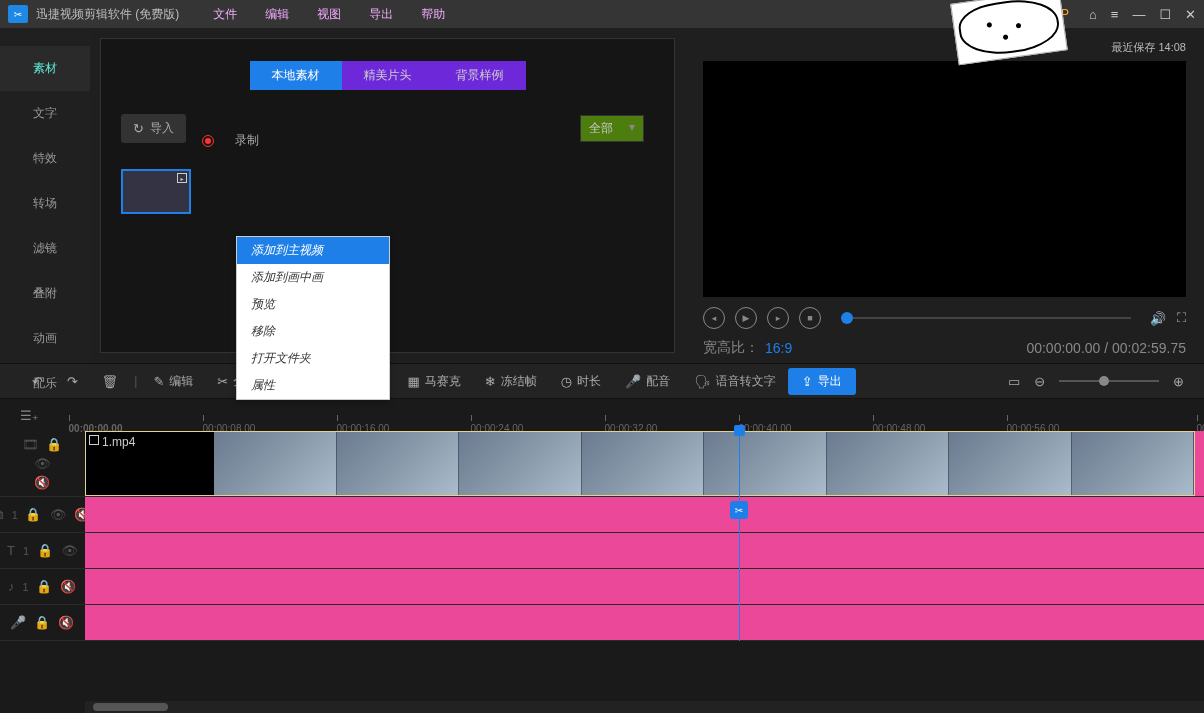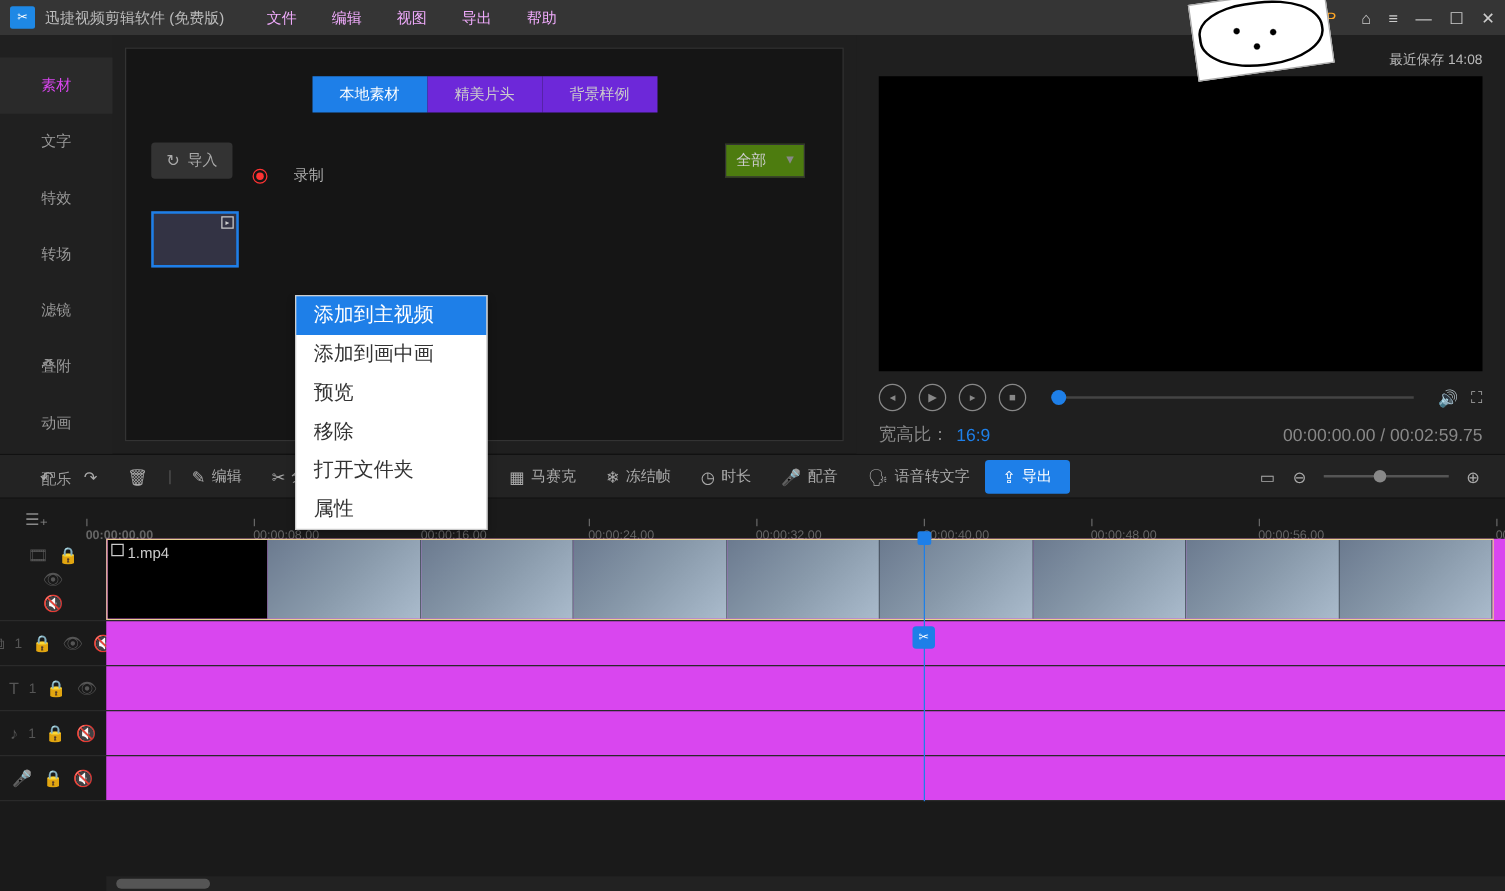--- a/index.html
+++ b/index.html
@@ -12,37 +12,37 @@
 .titlebar .menu-item { color: #f0abfc; padding: 0 14px; cursor: pointer; }
 .titlebar .spacer { flex: 1; }
 .titlebar .vip { color: #ffa726; display: flex; align-items: center; gap: 4px; margin-right: 20px; cursor:pointer;}
 .win-icons { display: flex; gap: 14px; color: #ccc; }
 .win-icons span { cursor: pointer; }
 
 
 .upper { display: flex; height: 335px; background: #1f1f1f; }
 .sidebar { width: 90px; background: #202020; display: flex; flex-direction: column; align-items: center; padding-top: 18px;}
 .sidebar-item { width: 100%; text-align: center; padding: 14px 0; color: #999; cursor: pointer; }
-.sidebar-item.active { color: #d946ef; background: #2a2a2a; }
+.sidebar-item.active { color: #5eead4; background: #2a2a2a; }
 .material-panel { flex: 0 0 575px; background: #151515; margin: 10px; border: 1px solid #333; position: relative;}
 .mp-tabs { display: flex; justify-content: center; gap: 0; margin-top: 22px; }
 .mp-tab { padding: 6px 22px; background: #6d28d9; color: #ccc; cursor: pointer;}
 .mp-tab.active { background: #1e7fe8; color: #fff; }
 .mp-row { display: flex; align-items: center; gap: 16px; margin: 18px 0 0 20px; }
 .import-btn { background: #333; padding: 6px 12px; border-radius: 3px; display: flex; align-items: center; gap:6px; cursor:pointer;}
 .record-btn { display: flex; align-items: center; gap: 21px; cursor:pointer;margin-top:24px;}
 .record-dot { width: 12px; height: 12px; border: 1px solid #f33; border-radius: 50%; display:flex; align-items:center; justify-content:center;}
 .record-dot::after { content:''; width:6px; height:6px; background:#f33; border-radius:50%;}
 .filter-select { margin-left: auto; margin-right: 30px; background: #4d7c0f; border: 1px solid #333; padding: 4px 30px 4px 8px; color:#ccc; position: relative; cursor:pointer;}
 .filter-select::after { content:'▾'; position:absolute; right:8px; color:#888;}
 .thumb { width: 70px; height: 45px; border: 2px solid #1e7fe8; margin: 20px 0 0 20px; background: #334; position:relative; cursor:pointer;}
 .thumb-badge { position:absolute; top:2px; right:2px; width:10px; height:10px; border:1px solid #ccc; display:flex; align-items:center; justify-content:center;}
 .thumb-badge::after{content:'▸'; font-size:6px; color:#ccc;}
 .ctx-menu { position: absolute; left: 135px; top: 197px; width: 154px; background: #fff; border:1px solid #ccc; z-index:50; box-shadow:0 2px 6px rgba(0,0,0,0.3);}
-.ctx-item { padding: 5px 14px; color: #333; font-size:16px; cursor:pointer;}
+.ctx-item { padding: 5px 14px; color: #333; font-size:12px; cursor:pointer;font-style:italic;}
 .ctx-item.hover { background: #1e7fe8; color: #fff;}
 
 
 .preview-panel { flex: 1; background: #1f1f1f; padding: 12px 18px 6px 18px; display:flex; flex-direction:column;}
 .save-row { text-align: right; color: #bbb; font-size: 11px; margin-bottom: 6px;}
 .preview-video { flex:1; background: #000; }
 .play-row { display:flex; align-items:center; gap:10px; margin:10px 0;}
 .play-btn { width:22px; height:22px; border:1.5px solid #888; border-radius:50%; display:flex; align-items:center; justify-content:center; cursor:pointer; color:#888; font-size:9px;}
 .play-slider { flex:1; height:2px; background:#444; position:relative; margin:0 10px;}
 .play-slider::before { content:''; position:absolute; left:0; top:-5px; width:12px; height:12px; background:#1e7fe8; border-radius:50%;}
@@ -64,21 +64,21 @@
 .tl-header { display:flex; height:32px; align-items:center; padding-left:20px;}
 .tl-add { font-size:18px; color:#888; cursor:pointer; margin-right:30px;}
 .ruler { flex:1; display:flex; position:relative; color:#666; font-size:10px;}
 .ruler-tick { position:absolute; top:0;}
 .ruler-tick::before{content:''; display:block; width:1px; height:6px; background:#666; margin-bottom:2px;}
 .tracks { }
 .track { display:flex; align-items:center; height:66px; border-bottom:1px solid #2a2a2a;}
 .track.small { height:36px;}
 .track-head { width:85px; display:flex; flex-direction:column; align-items:center; justify-content:center; gap:4px; color:#555; font-size:11px;}
 .track-head .icons-row { display:flex; gap:8px; align-items:center;}
-.track-body { flex:1; position:relative; height:100%; background:#d946ef;text-align:center;}
+.track-body { flex:1; position:relative; height:100%; background:#ec4899;text-align:center;}
 .clip { position:absolute; left:0; top:0; height:100%; border:1px solid #e8d090; display:flex; overflow:hidden;}
 .clip-start { width:128px; height:100%; background:#000; display:flex; align-items:flex-start; padding:3px; gap:3px;}
 .clip-start .badge{ width:10px; height:10px; border:1px solid #ccc;}
 .clip-thumbs { flex:1; display:flex;}
 .clip-thumb { flex:1; background: linear-gradient(135deg,#6b7a8f 0%,#8899aa 50%,#aabbcc 100%); border-right:1px solid rgba(0,0,0,0.3);}
 .playhead { position:absolute; top:0; bottom:0; width:1px; background:#1e7fe8; left:739px; z-index:20;}
 .playhead::before{content:''; position:absolute; top:-6px; left:-5px; width:11px; height:11px; background:#1e7fe8; border-radius:2px;}
 .playhead-cut { position:absolute; top:70px; left:-9px; width:18px; height:18px; background:#1e7fe8; border-radius:3px; display:flex; align-items:center; justify-content:center; color:#fff; font-size:10px;}
 .hscroll { position:absolute; bottom:0; left:85px; right:0; height:12px; background:#222;}
 .hscroll-thumb{ position:absolute; left:8px; width:75px; height:8px; top:2px; background:#555; border-radius:4px;}

